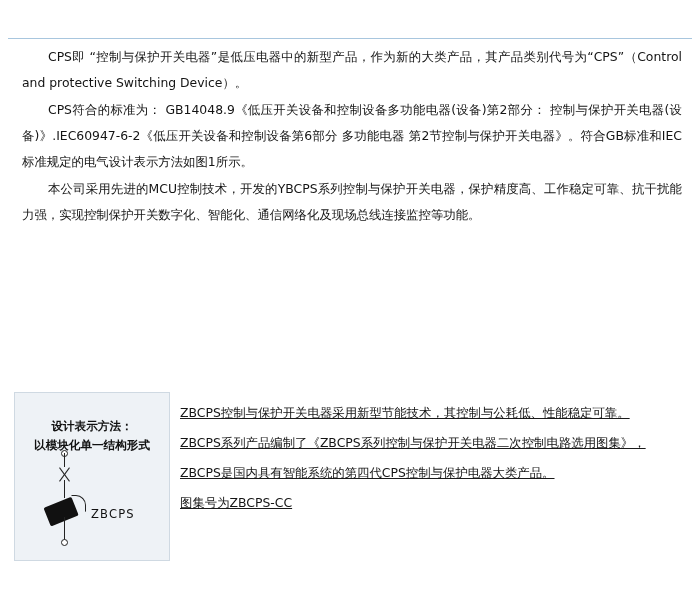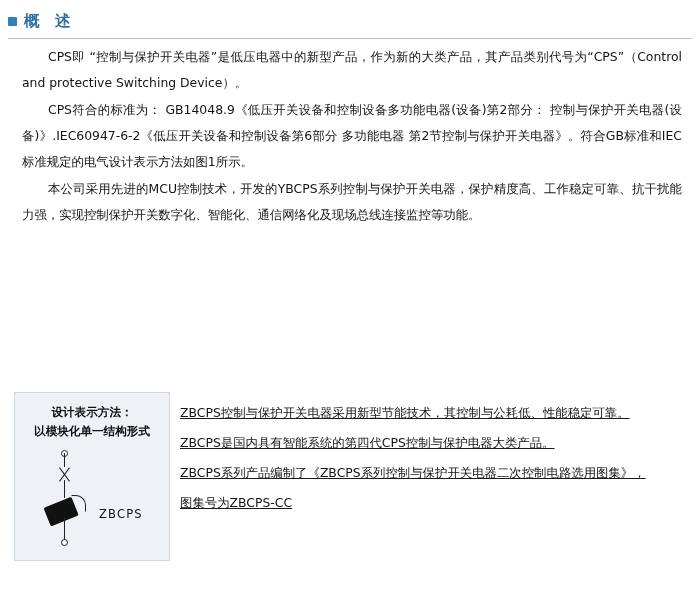--- a/index.html
+++ b/index.html
@@ -86,21 +86,21 @@
   .figure-box {
     position: absolute;
     left: 14px;
     top: 0;
     width: 154px;
     height: 167px;
     background: #eef2f6;
     border: 1px solid #cfd9e2;
   }
   .figure-caption {
-    padding-top: 10px;
+    padding-top: 24px;
     text-align: center;
     font-size: 11.6px;
     font-weight: bold;
     line-height: 19px;
     color: #111;
   }
   .figure-caption .l1 { display: block; }
   .figure-caption .l2 { display: block; }
   .symbol-area {
     position: absolute;
@@ -155,21 +155,20 @@
   .sym-dot-bot {
     left: 46px; top: 88px; width: 5px; height: 5px; border-radius: 50%;
     border: 1px solid #222; background: #fff;
   }
   .sym-label {
     position: absolute;
     left: 76px; top: 56px;
     font-size: 11.5px;
     letter-spacing: 1.2px;
     color: #111;
-    margin-left: 8px;
   }
 
   .bottom-text {
     position: absolute;
     left: 180px;
     top: 6px;
     width: 502px;
     text-decoration: underline;
   }
   .bline {
@@ -180,24 +179,20 @@
     text-justify: inter-ideograph;
     margin: 0;
   }
 </style>
 </head>
 <body>
 
 <div class="page">
 
   <div class="header">
-    <div class="header-row">
-      <span class="header-bullet"></span>
-      <span class="header-title">概 述</span>
-    </div>
     <div class="header-rule"></div>
   </div>
 
   <div class="body-text">
     <p class="para">CPS即 “控制与保护开关电器”是低压电器中的新型产品，作为新的大类产品，其产品类别代号为“CPS”（Control and protective Switching Device）。</p>
     <p class="para">CPS符合的标准为： GB14048.9《低压开关设备和控制设备多功能电器(设备)第2部分： 控制与保护开关电器(设备)》.IEC60947-6-2《低压开关设备和控制设备第6部分 多功能电器 第2节控制与保护开关电器》。符合GB标准和IEC标准规定的电气设计表示方法如图1所示。</p>
     <p class="para">本公司采用先进的MCU控制技术，开发的YBCPS系列控制与保护开关电器，保护精度高、工作稳定可靠、抗干扰能力强，实现控制保护开关数字化、智能化、通信网络化及现场总线连接监控等功能。</p>
   </div>
 
   <div class="bottom">
@@ -215,20 +210,20 @@
         <span class="sym sym-contact"></span>
         <span class="sym sym-arc"></span>
         <span class="sym sym-vline-bot"></span>
         <span class="sym sym-dot-bot"></span>
         <span class="sym-label">ZBCPS</span>
       </div>
     </div>
 
     <div class="bottom-text">
       <p class="bline">ZBCPS控制与保护开关电器采用新型节能技术，其控制与公耗低、性能稳定可靠。</p>
+      <p class="bline">ZBCPS系列产品编制了《ZBCPS系列控制与保护开关电器二次控制电路选用图集》，</p>
       <p class="bline">ZBCPS是国内具有智能系统的第四代CPS控制与保护电器大类产品。</p>
-      <p class="bline">ZBCPS系列产品编制了《ZBCPS系列控制与保护开关电器二次控制电路选用图集》，</p>
       <p class="bline">图集号为ZBCPS-CC</p>
     </div>
 
   </div>
 
 </div>
 
 </body></html>

